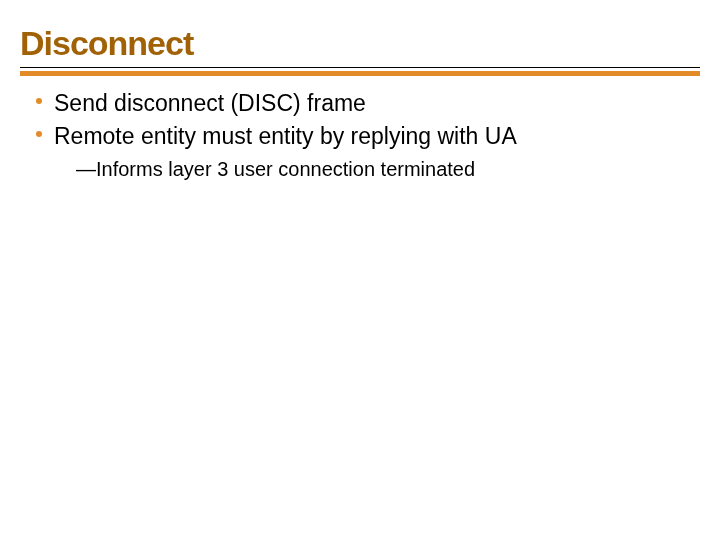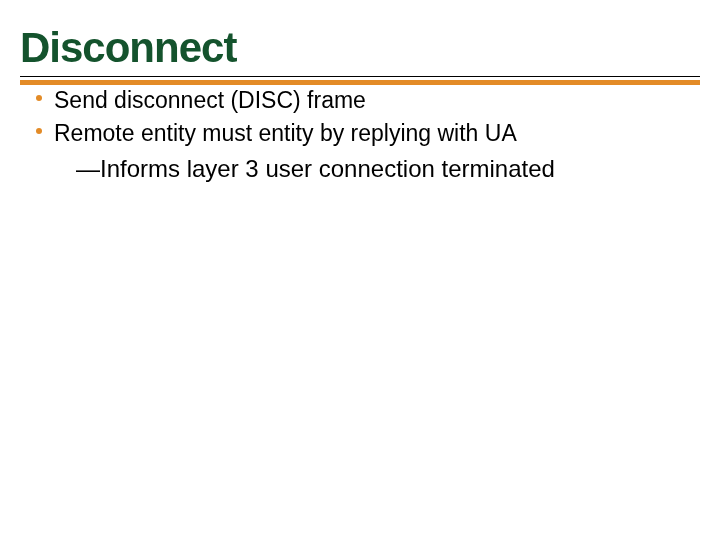--- a/index.html
+++ b/index.html
@@ -14,39 +14,40 @@
   .slide {
     position: relative;
     box-sizing: border-box;
     width: 720px;
     height: 540px;
     padding: 24px 20px 20px 20px;
   }
   .title {
     font-family: Arial, Helvetica, sans-serif;
     font-weight: 900;
-    font-size: 42px;
+    font-size: 34px;
     letter-spacing: -1px;
-    color: #14532d;
+    color: #a16207;
     margin: 0 0 4px 0;
     padding: 0;
   }
   .rule-stack {
     margin-top: 2px;
   }
   .rule-thin {
     height: 1px;
     background: #000;
   }
   .rule-thick {
     height: 5px;
     background: #e38b27; 
     margin-top: 3px;
   }
   .content {
+    margin-top: 12px;
     padding-left: 6px;
   }
   ul.level1 {
     list-style: none;
     margin: 0;
     padding: 0;
   }
   ul.level1 > li {
     position: relative;
     padding-left: 28px;
@@ -63,21 +64,21 @@
     background: #e38b27;
     border-radius: 50%;
     transform: translateY(-50%);
   }
   ul.level2 {
     list-style: none;
     margin: 4px 0 0 0;
     padding: 0 0 0 22px;
   }
   ul.level2 > li {
-    font-size: 24px;
+    font-size: 20px;
     line-height: 1.35;
   }
   .emdash {
     display: inline;
   }
 </style>
 </head>
 <body>
 
 <div class="slide">

